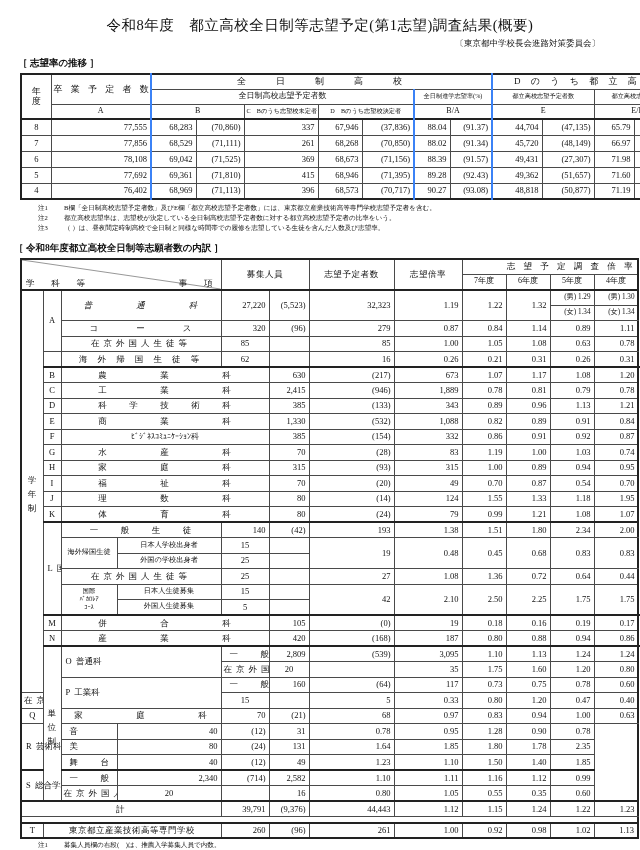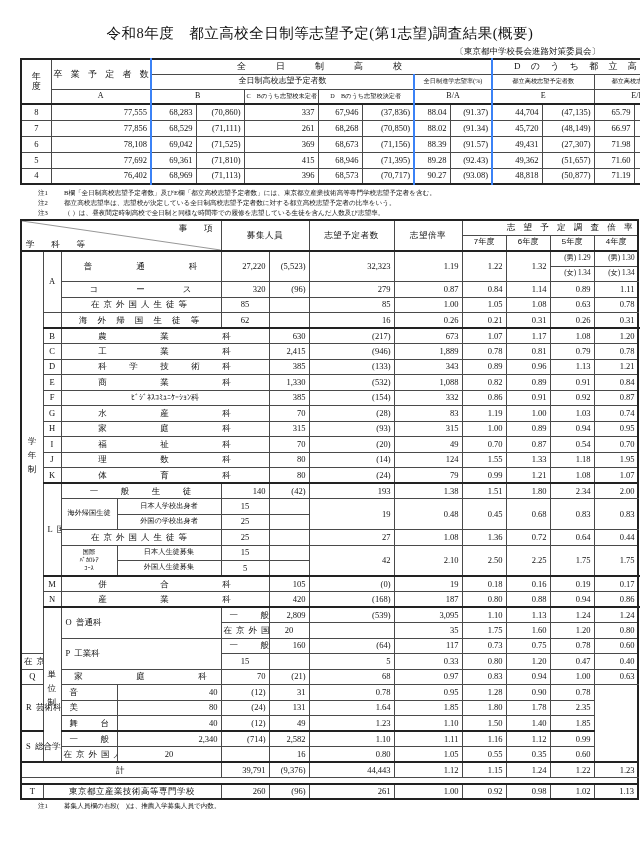--- a/index.html
+++ b/index.html
@@ -5,21 +5,21 @@
   * { box-sizing: border-box; }
   html, body { margin:0; padding:0; }
   body {
     width:640px; height:850px;
     background:#ffffff;
     font-family:"Liberation Serif","DejaVu Serif",serif;
     color:#111;
     position:relative;
     overflow:hidden;
   }
-  .page { position:relative; width:640px; height:850px; padding:16px 12px; }
+  .page { position:relative; width:640px; height:850px; padding:8px 12px; }
 
   
   .doc-title{
     text-align:center;
     font-size:14.5px;
     letter-spacing:.5px;
     padding-top:8px;
     font-weight:normal;
   }
   .doc-subtitle{
@@ -70,37 +70,37 @@
   .notes{ margin:3px 0 0 26px; }
   .note-row{ display:flex; font-size:6.6px; line-height:1.55; }
   .note-lbl{ width:26px; flex:none; }
   .note-txt{ flex:1; }
 
   
   #t2{ width:613px; margin-left:8px; border:2px solid #222;}
   #t2 td{ height:15.5px; }
   #t2 .hdr{ font-size:8.6px; letter-spacing:3px;text-align:right;}
   #t2 .hdr-n{ font-size:8.6px; letter-spacing:0.5px;}
-  #t2 .sub{ font-size:8px;font-family:Liberation Mono, monospace;}
-  #t2 .sp5{ letter-spacing:9px; padding-left:10px;}
+  #t2 .sub{ font-size:8px;}
+  #t2 .sp5{ letter-spacing:9px; padding-left:10px;font-style:italic;}
   #t2 .sp4{ letter-spacing:7px; padding-left:8px;}
   #t2 .sp3{ letter-spacing:4px;}
   #t2 .tiny{ font-size:7.2px; letter-spacing:0;}
   #t2 .xtiny{ font-size:6.4px; letter-spacing:0;}
   .vtxt{
     writing-mode:vertical-rl;
     text-orientation:upright;
     letter-spacing:14px;
     font-size:8.5px;
     display:inline-block;
     line-height:1;
   }
   
   .corner{ position:relative; padding:0 !important; }
-  .corner .item{ position:absolute; right:4px; top:3px; font-size:8.6px; letter-spacing:4px;}
+  .corner .item{ position:absolute; right:4px; top:19px; font-size:8.6px; letter-spacing:4px;}
   .corner .cat{ position:absolute; left:4px; bottom:1px; font-size:8.6px; letter-spacing:4px;}
   .corner svg{ position:absolute; inset:0; width:100%; height:100%; }
 
   .grp-cell{ text-align:left; padding-left:4px; font-size:8.5px;}
 
   
   .foot-note{ display:flex; font-size:6.6px; margin:2px 0 0 26px;}
   .foot-note .note-lbl{ width:26px; flex:none;}
   .logo{
     position:absolute; right:14px; bottom:8px;
@@ -110,20 +110,21 @@
   }
 </style>
 </head>
 <body>
 
 <div class="page">
 
   <div class="doc-title">令和8年度　都立高校全日制等志望予定(第1志望)調査結果(概要)</div>
   <div class="doc-subtitle">〔東京都中学校長会進路対策委員会〕</div>
 
+  <div class="section-head">［ 志望率の推移 ］</div>
 
   <table id="t1">
     <colgroup>
       <col style="width:30px">
         <col style="width:100px">
       <col style="width:45px">
         <col style="width:48px">
       <col style="width:74px">
         <col style="width:44px">
         <col style="width:52px">
@@ -245,20 +246,21 @@
     <div class="note-row">
       <span class="note-lbl">注2</span>
       <span class="note-txt">都立高校志望率は、志望校が決定している全日制高校志望予定者数に対する都立高校志望予定者の比率をいう。</span>
     </div>
     <div class="note-row">
       <span class="note-lbl">注3</span>
       <span class="note-txt">（ ）は、昼夜間定時制高校で全日制と同様な時間帯での履修を志望している生徒を含んだ人数及び志望率。</span>
     </div>
   </div>
 
+  <div class="section-head2">［ 令和8年度都立高校全日制等志願者数の内訳 ］</div>
 
   <table id="t2">
     <colgroup>
       <col style="width:22px">
         <col style="width:18px">
       <col style="width:56px">
         <col style="width:104px">
       <col style="width:48px">
         <col style="width:40px">
       <col style="width:85px">

